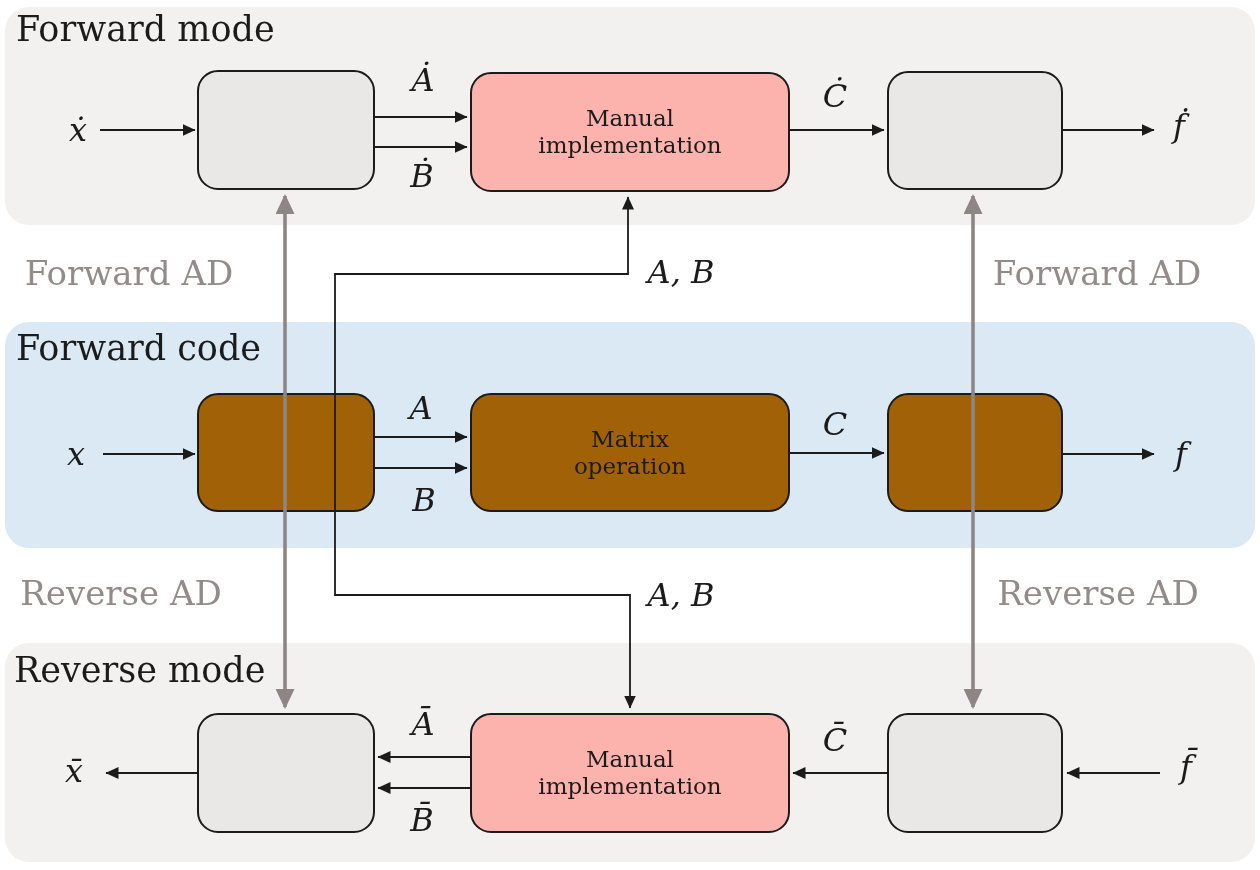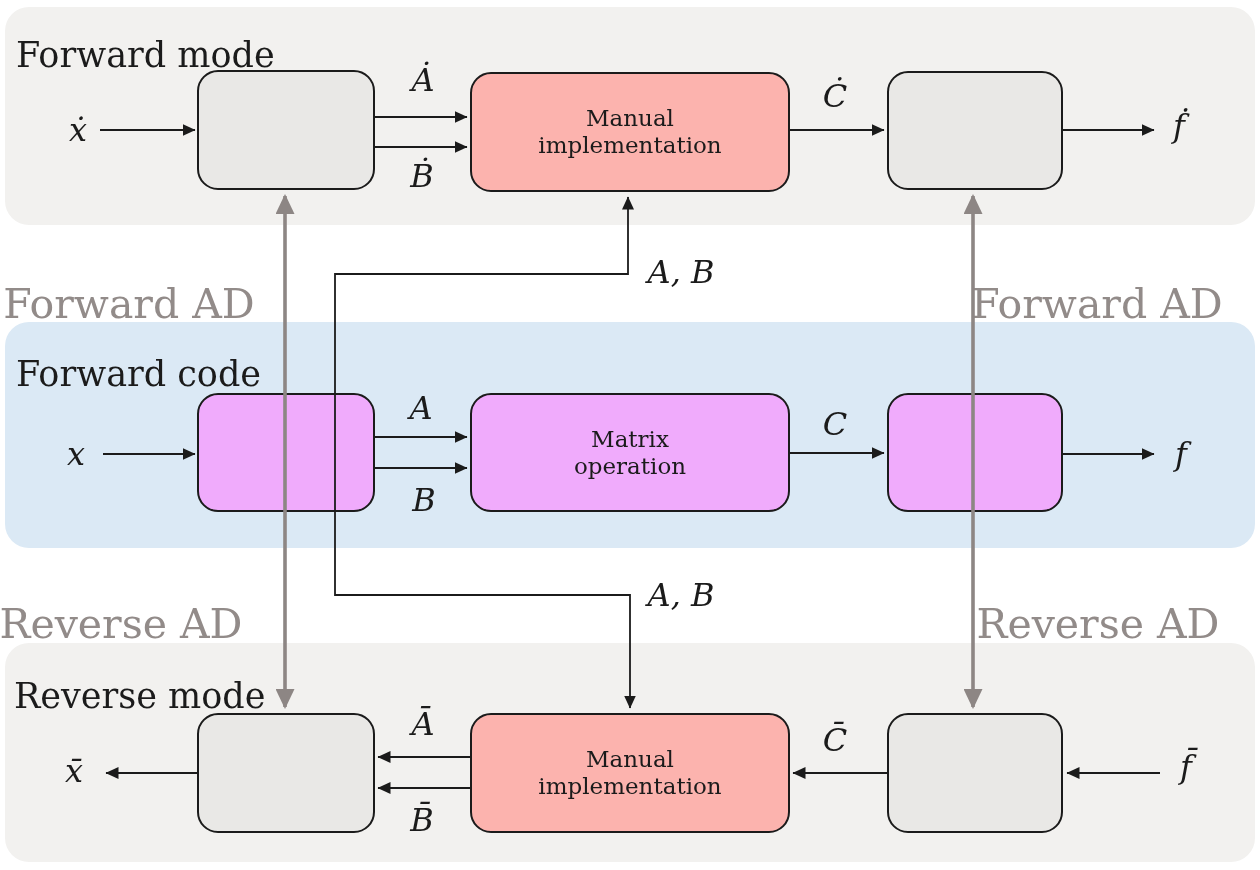--- a/index.html
+++ b/index.html
@@ -3,37 +3,37 @@
 <meta charset="utf-8">
 <style>
   html,body{margin:0;padding:0;background:#ffffff;}
   .canvas{
     position:relative;width:1260px;height:870px;background:#ffffff;overflow:hidden;
     font-family:"DejaVu Serif","Liberation Serif",serif;
   }
   .band{position:absolute;left:5px;width:1250px;border-radius:24px;}
   .band.gray{background:#f2f1ef;}
   .band.blue{background:#dbe9f5;}
-  .band-title{position:absolute;font-size:35px;color:#1b1b1b;white-space:nowrap;line-height:1.1;margin-top:26px;}
+  .band-title{position:absolute;font-size:35px;color:#1b1b1b;white-space:nowrap;line-height:1.1;}
   .node{
     position:absolute;border:2px solid #1b1b1b;border-radius:21px;box-sizing:border-box;
     display:flex;flex-direction:column;align-items:center;justify-content:center;
     text-align:center;font-size:23px;color:#1b1b1b;line-height:1.16;
   }
   .node.gray{background:#e9e8e6;}
-  .node.blue{background:#f0abfc;}
+  .node.blue{background:#a16207;}
   .node.pink{background:#fcb3ae;}
   .node span{display:block;}
   .lbl{
     position:absolute;transform:translate(-50%,-50%);
     font-style:italic;font-size:32px;color:#1b1b1b;white-space:nowrap;line-height:1;
   }
   .adlbl{
     position:absolute;transform:translate(-50%,-50%);
-    font-size:41px;color:#928b89;white-space:nowrap;line-height:1;margin-top:31px;
+    font-size:34px;color:#928b89;white-space:nowrap;line-height:1;
   }
   svg.overlay{position:absolute;left:0;top:0;pointer-events:none;}
 </style>
 </head>
 <body>
 
 <div class="canvas">
 
   <div class="band gray" style="top:7px;height:218px;"></div>
   <div class="band blue" style="top:322px;height:226px;"></div>

